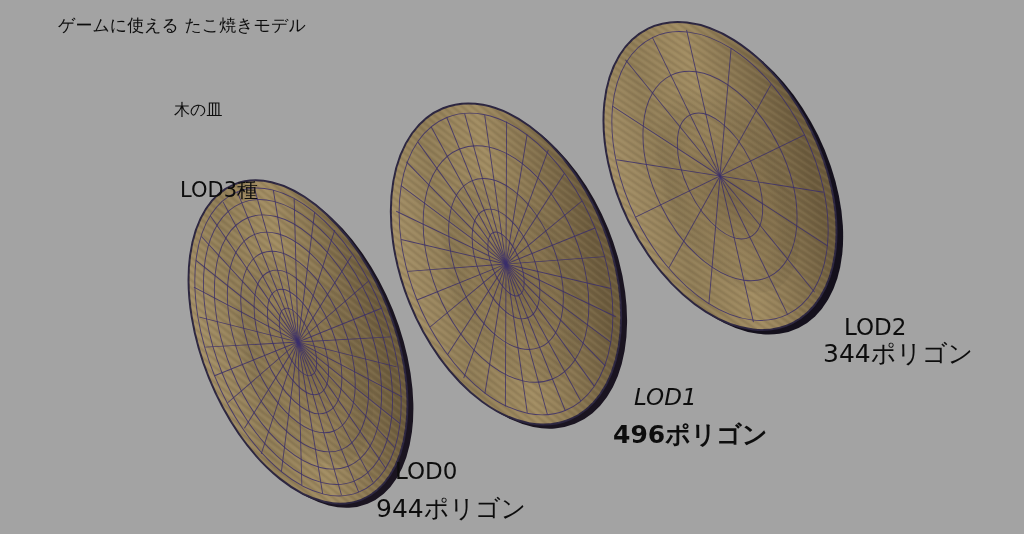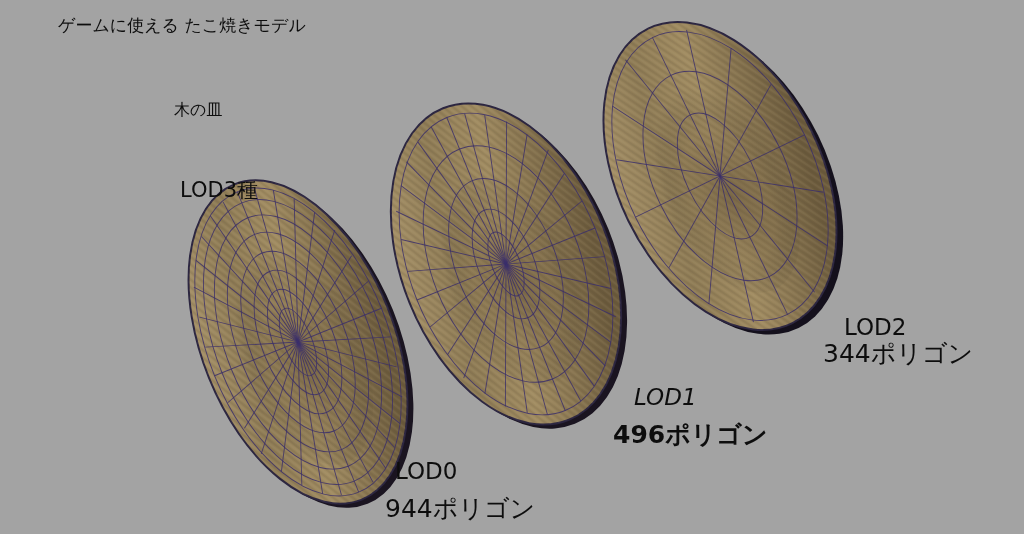--- a/index.html
+++ b/index.html
@@ -117,19 +117,19 @@
       <line x1="86" y1="-60" x2="-86" y2="60"></line>
     </g>
   </g>
 </svg>
 
 <div class="label title">ゲームに使える たこ焼きモデル</div>
 <div class="label subtitle-1">木の皿</div>
 <div class="label subtitle-2">LOD3種</div>
 
 <div class="label lod-name" style="left:395px; top:458px;">LOD0</div>
-<div class="label lod-poly" style="left:385px; top:492px;">944ポリゴン</div>
+<div class="label lod-poly" style="left:376px; top:492px;">944ポリゴン</div>
 
 <div class="label lod-name" style="left:634px; top:384px;font-style:italic;">LOD1</div>
 <div class="label lod-poly" style="left:613px; top:418px;font-weight:bold;">496ポリゴン</div>
 
 <div class="label lod-name" style="left:844px; top:302px;margin-top:12px;">LOD2</div>
 <div class="label lod-poly" style="left:823px; top:337px;">344ポリゴン</div>
 
 </body></html>

